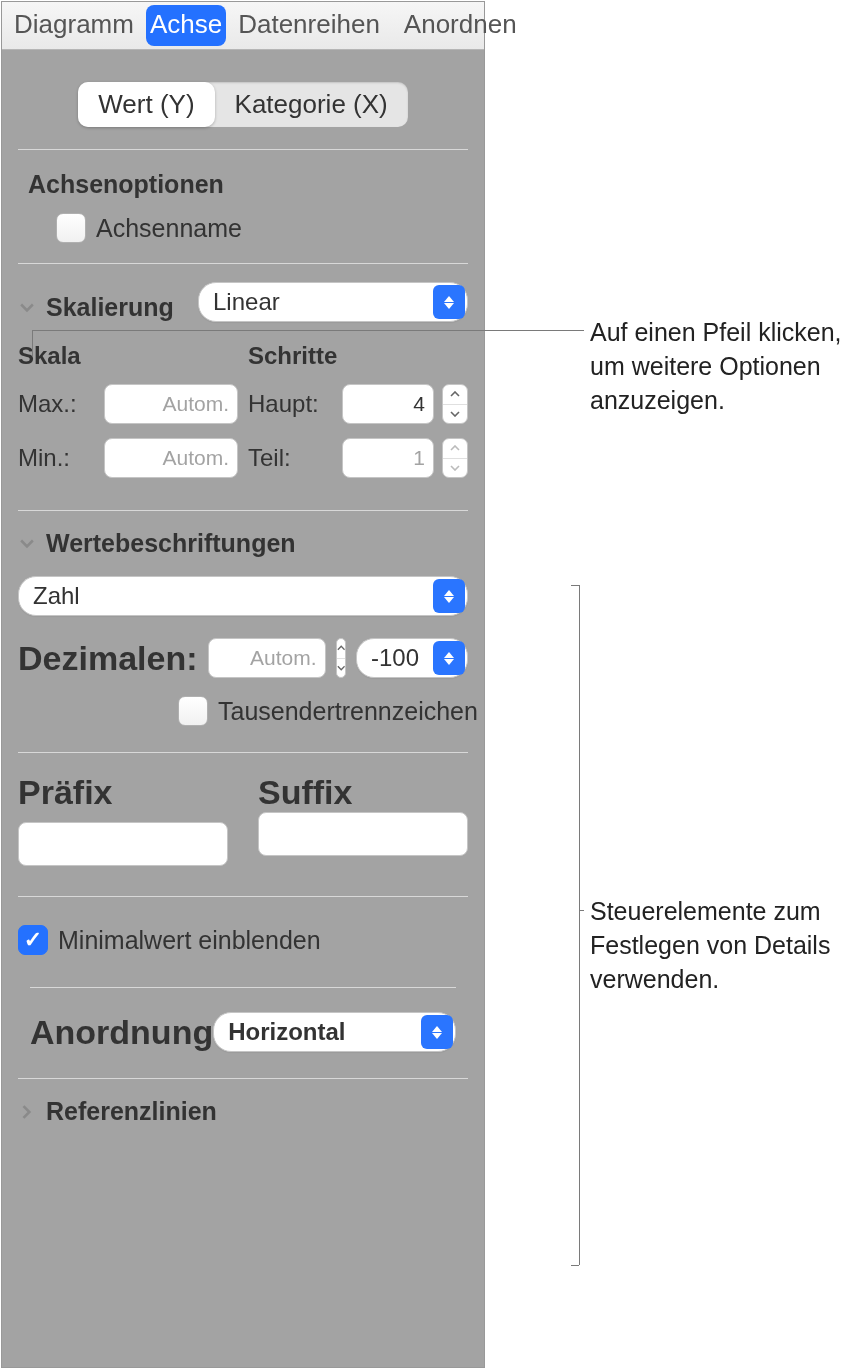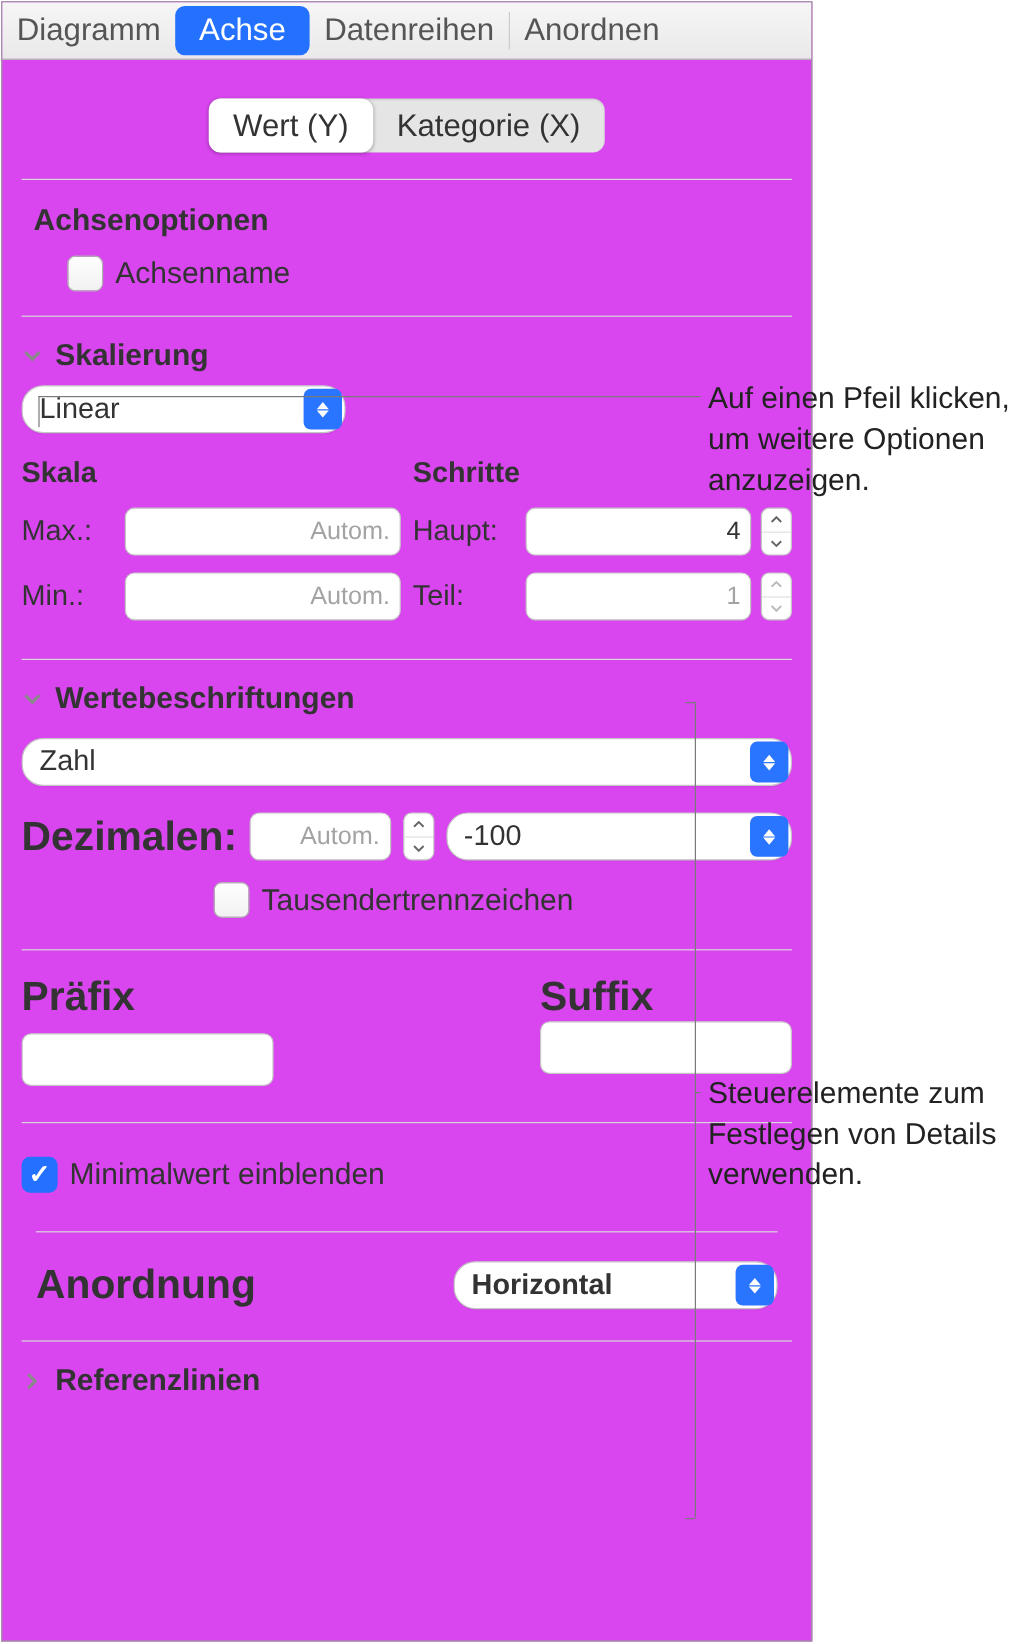--- a/index.html
+++ b/index.html
@@ -1,22 +1,22 @@
 <!DOCTYPE html>
 <html><head>
 <meta charset="utf-8">
 <style>
   * { box-sizing: border-box; margin: 0; padding: 0; font-family: -apple-system, "Helvetica Neue", Helvetica, Arial, sans-serif; }
   body { background: #fff; width: 854px; height: 1370px; position: relative; font-size: 24px; color: #333; }
   
-  .panel { position: absolute; left: 1px; top: 1px; width: 676px; height: 1367px; background: #d946ef; border: 1px solid #999; }
+  .panel { position: absolute; left: 1px; top: 1px; width: 484px; height: 1367px; background: #a3a3a3; border: 1px solid #999; }
   
   .top-tabs { display: flex; background: linear-gradient(#f6f6f6,#e9e9e9); border-bottom: 1px solid #b5b5b5; height: 48px; }
   .top-tab { padding: 7px 12px; font-size: 26px; color: #555; cursor: default; }
-  .top-tab.active { background: #2471ff; color: #fff; border-radius: 8px; margin: 3px 0; padding: 4px 20px; }
+  .top-tab.active { background: #2471ff; color: #fff; border-radius: 8px; margin: 3px 0; padding: 4px 4px; }
   .top-tab-divider { width: 1px; background: #ccc; margin: 8px 0; }
 
   .seg-row { display: flex; justify-content: center; padding: 32px 0 22px; border-bottom: 1px solid #d8d8d8; margin: 0 16px; }
   .seg { display: flex; border-radius: 10px; background: #e5e5e5; box-shadow: inset 0 1px 2px rgba(0,0,0,.15); }
   .seg-item { padding: 7px 20px; font-size: 26px; color: #333; }
   .seg-item.active { background: #fff; border-radius: 10px; box-shadow: 0 1px 3px rgba(0,0,0,.25); }
 
   .section { margin: 0 16px; padding: 20px 10px; border-bottom: 1px solid #d8d8d8; }
   .section-title { font-weight: 600; font-size: 25px; margin-bottom: 12px; }
   
@@ -91,21 +91,21 @@
     <div class="section-title">Achsenoptionen</div>
     <div class="check-row">
       <div class="chk">
         <div class="chk-box"></div>
         <div class="chk-label">Achsenname</div>
       </div>
     </div>
   </div>
 
   <div class="disclosure-section">
-    <div class="disclosure-header" style="justify-content: space-between; align-items:flex-start;flex-direction:column;">
+    <div class="disclosure-header" style="justify-content: space-between; align-items:flex-end;">
       <div style="display:flex; align-items:center; gap:10px;">
         <span class="disclosure-icon">
           <svg viewBox="0 0 12 8">
               <path d="M1 1 L6 6 L11 1" fill="none" stroke="#8a8a8a" stroke-width="2.2"></path>
             </svg>
         </span>
         <span class="disclosure-title">Skalierung</span>
       </div>
       <div class="select" style="width:270px;">
         <span>Linear</span>

